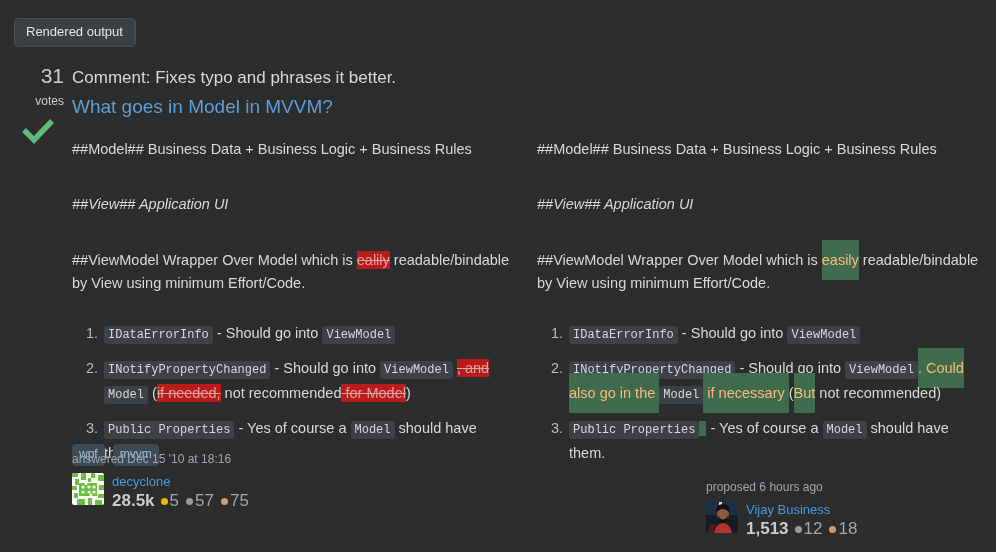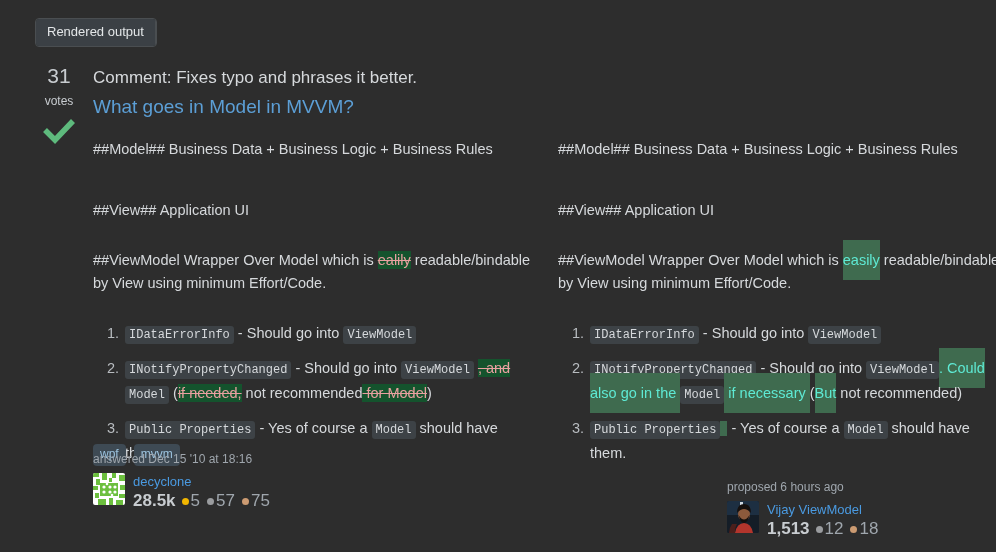--- a/index.html
+++ b/index.html
@@ -4,21 +4,21 @@
 <style>
   * { box-sizing: border-box; }
   html, body {
     margin: 0; padding: 0;
     width: 996px; height: 552px;
     background: #2d2d2d;
     font-family: "Liberation Sans", sans-serif;
     color: #d6d9dc;
     overflow: hidden;
   }
-  .page { position: relative; width: 836px; height: 552px; background: #2d2d2d; margin-left: 21px; }
+  .page { position: relative; width: 836px; height: 552px; background: #2d2d2d; }
 
   
   .tabbar {
     position: absolute; left: 14px; top: 18px;
     display: flex;
     border: 1px solid #4a4e51;
     border-radius: 4px;
     overflow: hidden;
     background: #2d2d2d;
   }
@@ -33,21 +33,21 @@
   .tab.active {
     background: #3b4045;
     color: #e3e6e8;
     border-right: 1px solid #4a4e51;
   }
 
   
   .votecol {
     position: absolute; left: 12px; top: 64px;
     width: 52px;
-    text-align: center;
+    text-align: right;
   }
   .votecount {
     font-size: 21px; color: #c8ccd0; line-height: 24px;
     font-family: "Liberation Sans", sans-serif;
   }
   .votelabel { font-size: 12px; color: #c8ccd0; margin-top: 6px; }
   .accepted-check { margin-top: 8px; display: block; }
 
   
   .comment-line {
@@ -64,21 +64,21 @@
   .panes { position: absolute; left: 0; top: 130px; width: 996px; }
   .pane { position: absolute; top: 0; }
   .pane-left  { left: 72px;  width: 440px; }
   .pane-right { left: 537px; width: 445px; }
 
   .para {
     font-size: 14.5px; line-height: 23px; color: #d6d9dc;
     margin: 0 0 0 0;
   }
   .para.p1 { position: relative; top: 8px; }
-  .para.p2 { position: relative; top: 46px; }
+  .para.p2 { position: relative; top: 40px; font-style: italic; }
   .para.p3 { position: relative; top: 73px; }
 
   ol.items {
     position: relative; top: 100px;
     margin: 0; padding: 0 0 0 30px;
     list-style: decimal;
     font-size: 14.5px; line-height: 23px;
   }
   ol.items > li { margin-bottom: 10px; padding-left: 2px; }
   ol.items > li::marker { color: #b8bcc0; }
@@ -87,28 +87,28 @@
     background: #3d4246;
     color: #d6d9dc;
     font-family: "Liberation Mono", monospace;
     font-size: 12px;
     padding: 2px 4px;
     border-radius: 3px;
     white-space: nowrap;
   }
 
   .del {
-    background: #14532d;
+    background: #b91c1c;
     color: #e8a0a0;
     text-decoration: line-through;
     padding: 1px 0;
   }
   .ins {
     background: #3f6b4f;
-    color: #5eead4;
+    color: #fdba74;
     padding: 12px 0;
   }
   .ins-blank {
     background: #3f6b4f;
     display: inline-block;
     width: 7px;
     height: 15px;
     vertical-align: -3px;
   }
 
@@ -262,21 +262,21 @@
         <rect x="0" y="0" width="32" height="14" fill="#1d2f42"></rect>
         <rect x="0" y="14" width="32" height="18" fill="#141d27"></rect>
         <rect x="13" y="1" width="3" height="4" fill="#cfd8e0"></rect>
         <ellipse cx="17" cy="13" rx="6" ry="7" fill="#8c5a3c"></ellipse>
         <path d="M10 12 q7 -8 14 0 q0 -9 -7 -9 q-7 0 -7 9z" fill="#15100e"></path>
         <path d="M11.5 14 q5.5 9 11 0 q-2 8 -5.5 8 q-3.5 0 -5.5 -8z" fill="#15100e"></path>
         <path d="M8 32 q2 -10 9 -10 q7 0 9 10z" fill="#b3352c"></path>
         <path d="M5 23 q-3 4 -3 9 h6 q0 -6 2 -9z" fill="#4a1f1c"></path>
       </svg>
       <div class="sig-meta">
-        <span class="username">Vijay ViewModel</span>
+        <span class="username">Vijay Business</span>
         <span class="repline">
           <span class="rep">1,513</span>
           <span class="bdg">
               <i class="dot silver"></i>
               <span>12</span>
             </span>
           <span class="bdg">
               <i class="dot bronze"></i>
               <span>18</span>
             </span>

